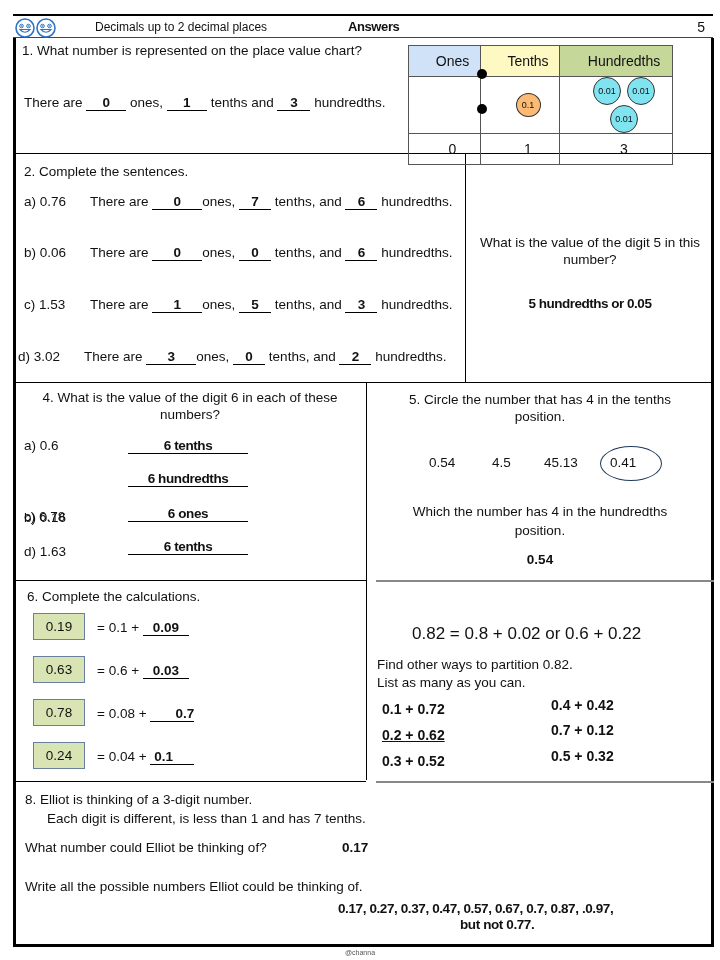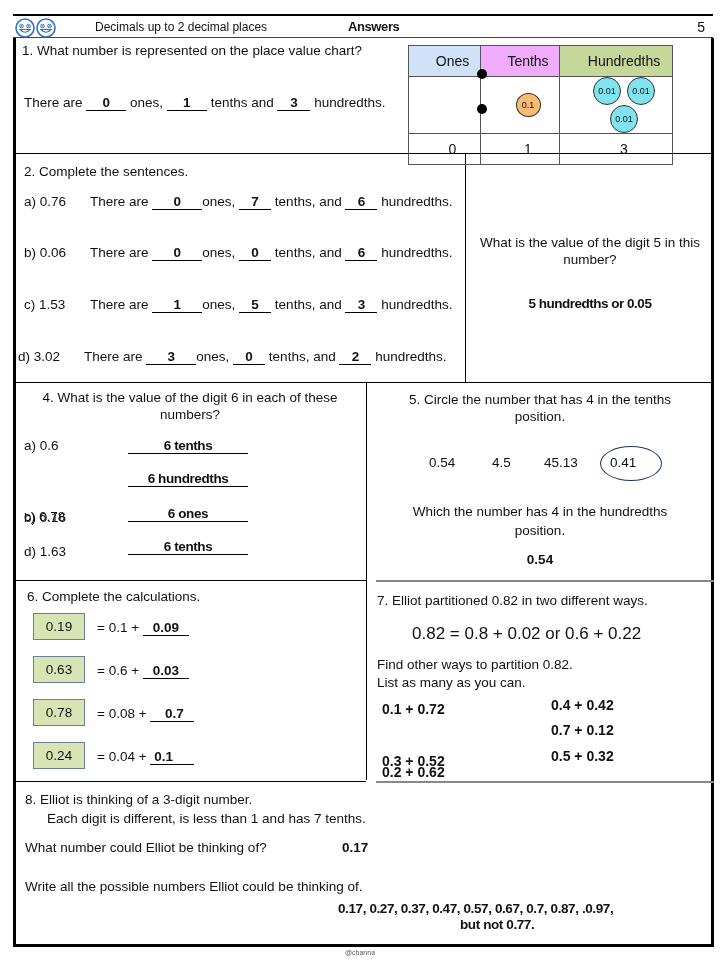--- a/index.html
+++ b/index.html
@@ -28,21 +28,21 @@
   .ans { font-weight: bold; font-size: 13.5px; }
   .blank { display: inline-block; border-bottom: 1px solid #000; text-align: center; font-weight: bold; line-height: 14px; vertical-align: baseline; }
 
   
   .pv { position: absolute; left: 408px; top: 45px; width: 265px; height: 96px; border-collapse: collapse; }
   .pv td { border: 1px solid #555; text-align: center; font-size: 14px; padding-left: 16px; }
   .pv tr:first-child td { height: 31px; }
   .pv tr:nth-child(2) td { height: 33px; }
   .pv tr:nth-child(3) td { height: 31px; }
   .pv .h-ones { background: #cfe2f7; width: 72px; }
-  .pv .h-tenths { background: #f0abfc; width: 79px; }
+  .pv .h-tenths { background: #fef9c3; width: 79px; }
   .pv .h-hund { background: #c6d79a; }
   .pv td.left-thick { border-left: 1.5px solid #000; }
   .counter { display: inline-block; border-radius: 50%; border: 1px solid #333; font-size: 9px; line-height: 22px; width: 25px; height: 24px; text-align: center; margin: 0 1px; }
   .counter.y { background: #fdba74; }
   .counter.c { background: #7fe4f0; width: 28px; height: 28px; line-height: 27px; }
   .dot { position: absolute; width: 10px; height: 10px; background: #000; border-radius: 50%; }
 
   
   .gbox { position: absolute; left: 33px; width: 52px; height: 27px; background: #d8e4b4; border: 1px solid #6a7fa0; text-align: center; font-size: 13.5px; line-height: 25px; }
 
@@ -159,32 +159,31 @@
   <div class="txt center" style="left:400px; top:502px; width:280px; line-height:19px;">Which the number has 4 in the hundredths position.</div>
   <div class="txt center ans" style="left:400px; top:552px; width:280px;">0.54</div>
 
   <div class="txt" style="left:27px; top:589px;">6. Complete the calculations.</div>
   <div id="q6rows">
       <div class="gbox" style="top: 613px;">0.19</div>
       <div class="txt" style="left: 97px; top: 620px;"><span>= 0.1 +</span> <span class="blank" style="width:46px;text-align:center;padding-left:0px">0.09</span></div>
       <div class="gbox" style="top: 656px;">0.63</div>
       <div class="txt" style="left: 97px; top: 663px;"><span>= 0.6 +</span> <span class="blank" style="width:46px;text-align:center;padding-left:0px">0.03</span></div>
       <div class="gbox" style="top: 699px;">0.78</div>
-      <div class="txt" style="left: 97px; top: 706px;"><span>= 0.08 +</span> <span class="blank" style="width:44px;text-align:center;padding-left:4px">0.7</span></div>
+      <div class="txt" style="left: 97px; top: 706px;"><span>= 0.08 +</span> <span class="blank" style="width:44px;text-align:right;padding-left:4px">0.7</span></div>
       <div class="gbox" style="top: 742px;">0.24</div>
       <div class="txt" style="left: 97px; top: 749px;"><span>= 0.04 +</span> <span class="blank" style="width:44px;text-align:left;padding-left:4px">0.1</span></div>
     </div>
 
-  <div class="txt" style="left:377px; top:593px;">7. Elliot partitioned 0.82 in two different ways.</div>
   <div class="txt" style="left:412px; top:624px; font-size:17px;">0.82 = 0.8 + 0.02 or 0.6 + 0.22</div>
   <div class="txt" style="left:377px; top:657px;">Find other ways to partition 0.82.</div>
   <div class="txt" style="left:377px; top:675px;">List as many as you can.</div>
   <div id="q7ans">
       <div class="txt ans" style="left: 382px; top: 701px; font-size: 14px;">0.1 + 0.72</div>
-      <div class="txt ans" style="left: 382px; top: 764px; font-size: 14px;">0.2 + 0.62</div>
+      <div class="txt ans" style="left: 382px; top: 727px; font-size: 14px; text-decoration: underline;">0.2 + 0.62</div>
       <div class="txt ans" style="left: 382px; top: 753px; font-size: 14px;">0.3 + 0.52</div>
       <div class="txt ans" style="left: 551px; top: 697px; font-size: 14px;">0.4 + 0.42</div>
       <div class="txt ans" style="left: 551px; top: 722px; font-size: 14px;">0.7 + 0.12</div>
       <div class="txt ans" style="left: 551px; top: 748px; font-size: 14px;">0.5 + 0.32</div>
     </div>
 
   <div class="txt" style="left:25px; top:792px;">8.  Elliot is thinking of a 3-digit number.</div>
   <div class="txt" style="left:47px; top:811px;">Each digit is different, is less than 1 and has 7 tenths.</div>
   <div class="txt" style="left:25px; top:840px;">What number could Elliot be thinking of?</div>
   <div class="txt ans" style="left:342px; top:840px;">0.17</div>

